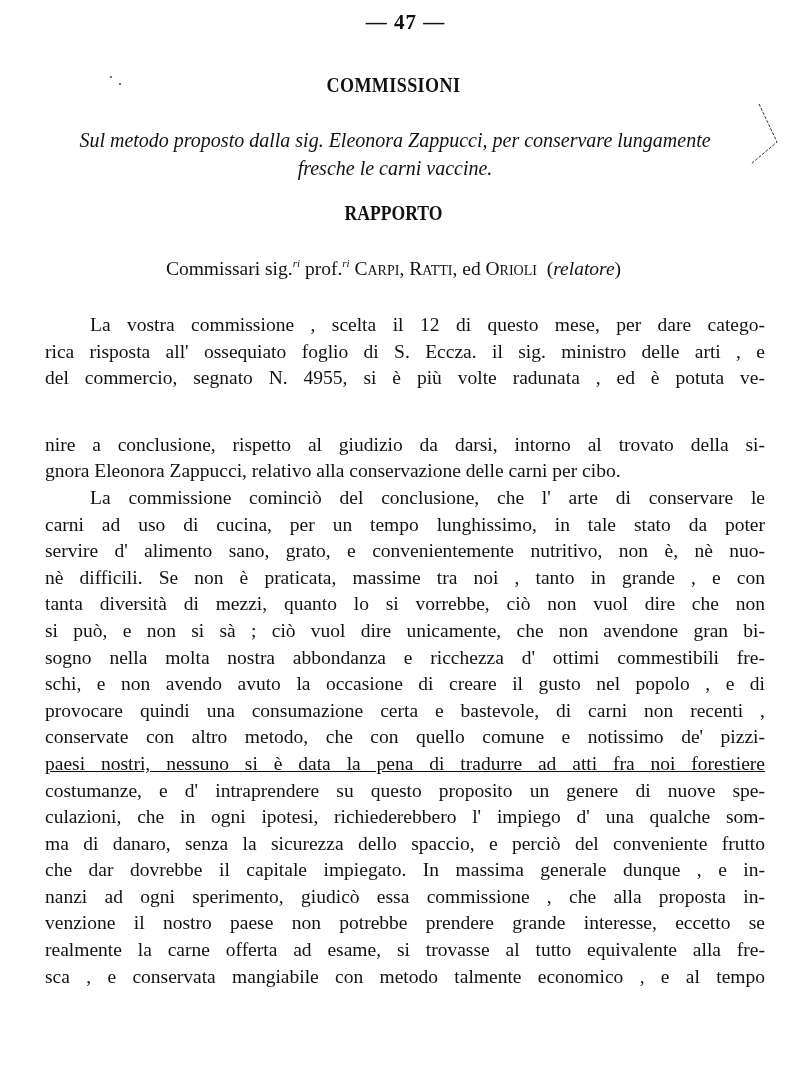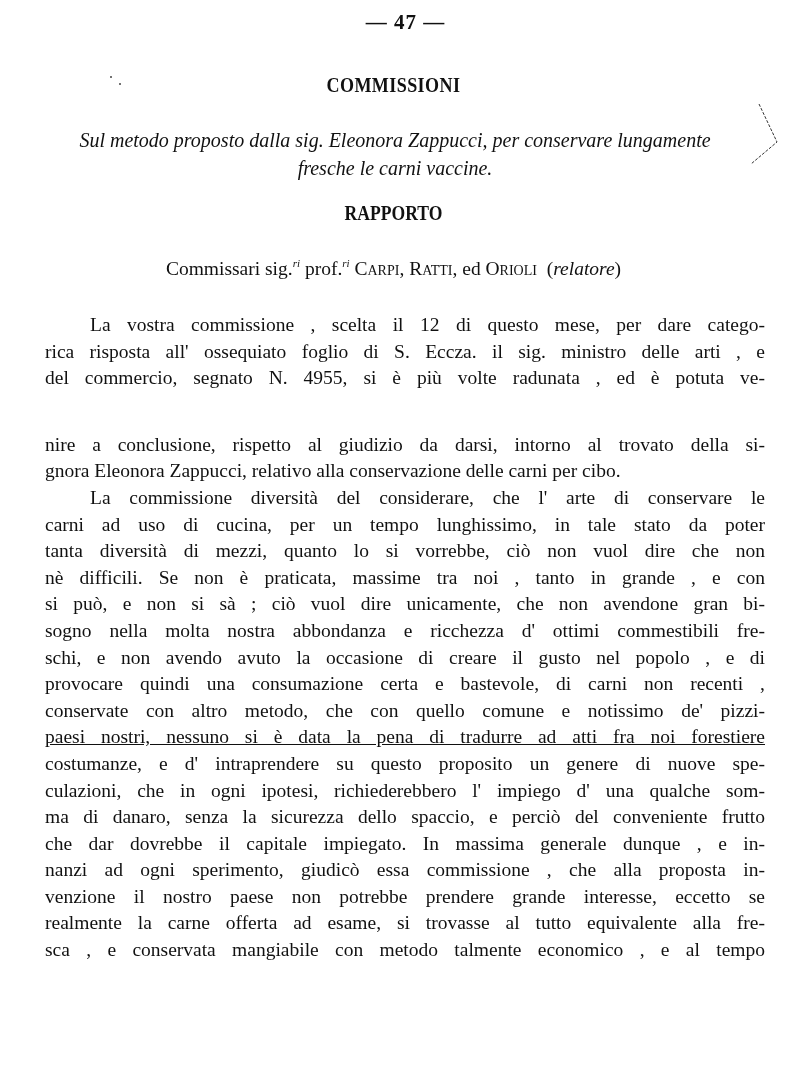--- a/index.html
+++ b/index.html
@@ -136,24 +136,25 @@
 
 <div class="body-text">
   <div>
     <span class="line indent" style="white-space: normal;">La vostra  commissione ,  scelta il  12  di  questo  mese,  per  dare  catego-</span>
     <span class="line" style="white-space: normal;">rica risposta all' ossequiato foglio di  S.  Eccza.  il  sig.  ministro  delle  arti ,  e</span>
     <span class="line" style="white-space: normal;">del commercio,  segnato  N.  4955,  si è più  volte  radunata ,  ed  è  potuta  ve-</span>
     <span class="line" style="white-space: normal; margin-top: 40px;">nire  a  conclusione,  rispetto  al  giudizio  da  darsi,  intorno  al  trovato  della  si-</span>
     <span class="line last" style="white-space: normal;">gnora Eleonora Zappucci,  relativo alla conservazione delle carni per cibo.</span>
   </div>
   <div>
-    <span class="line indent" style="white-space: normal;">La commissione  diversità  del considerare,  che l' arte di  conservare  le</span>
+    <span class="line indent" style="white-space: normal;">La commissione  cominciò  del conclusione,  che l' arte di  conservare  le</span>
     <span class="line" style="white-space: normal;">carni ad uso  di  cucina,  per  un  tempo  lunghissimo,  in  tale  stato  da  poter</span>
+    <span class="line" style="white-space: normal;">servire  d' alimento sano,  grato,  e  convenientemente nutritivo,  non è,  nè nuo-</span>
+    <span class="line" style="white-space: normal;">nè difficili.  Se  non  è  praticata,   massime  tra  noi ,  tanto  in  grande ,  e  con</span>
     <span class="line" style="white-space: normal;">tanta diversità di mezzi,  quanto lo  si  vorrebbe,  ciò non  vuol  dire che non</span>
-    <span class="line" style="white-space: normal;">nè difficili.  Se  non  è  praticata,   massime  tra  noi ,  tanto  in  grande ,  e  con</span>
     <span class="line" style="white-space: normal;">si  può,  e  non  si  sà ;  ciò vuol dire unicamente,  che non avendone gran bi-</span>
     <span class="line" style="white-space: normal;">sogno nella molta nostra abbondanza e ricchezza d' ottimi commestibili fre-</span>
     <span class="line" style="white-space: normal;">schi,  e non avendo  avuto la  occasione di creare il gusto  nel  popolo ,  e  di</span>
     <span class="line" style="white-space: normal;">provocare quindi una consumazione certa e bastevole,  di  carni  non  recenti ,</span>
     <span class="line" style="white-space: normal;">conservate con altro metodo,  che con quello comune e notissimo  de' pizzi-</span>
     <span class="line" style="white-space: normal; text-decoration: underline;">paesi nostri,  nessuno si è data la pena di  tradurre ad atti fra noi forestiere</span>
     <span class="line" style="white-space: normal;">costumanze,  e  d' intraprendere su questo proposito un genere di nuove spe-</span>
     <span class="line" style="white-space: normal;">culazioni,  che  in  ogni ipotesi,  richiederebbero l' impiego  d' una qualche som-</span>
     <span class="line" style="white-space: normal;">ma di danaro,  senza  la  sicurezza dello spaccio,  e perciò del  conveniente frutto</span>
     <span class="line" style="white-space: normal;">che dar dovrebbe  il  capitale  impiegato.  In massima generale dunque ,  e  in-</span>

